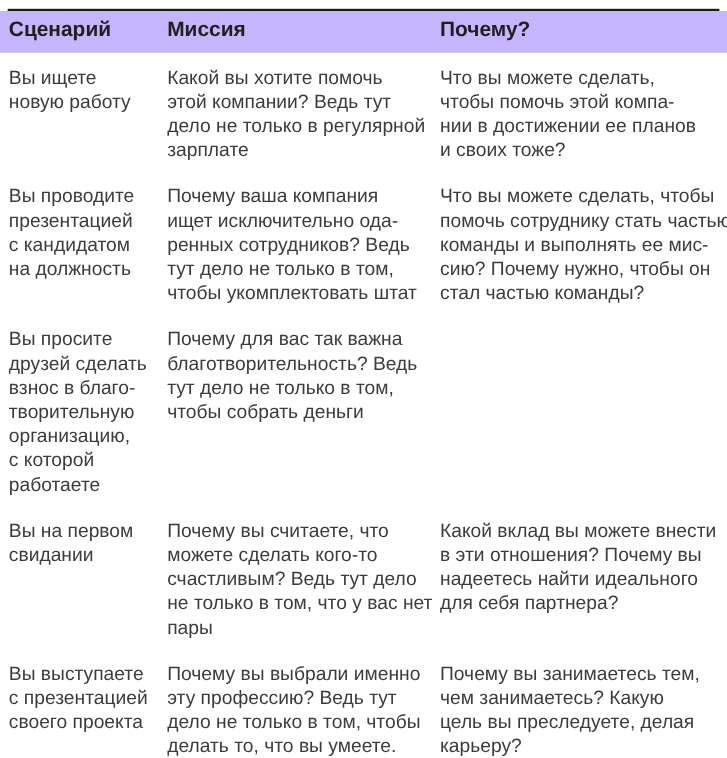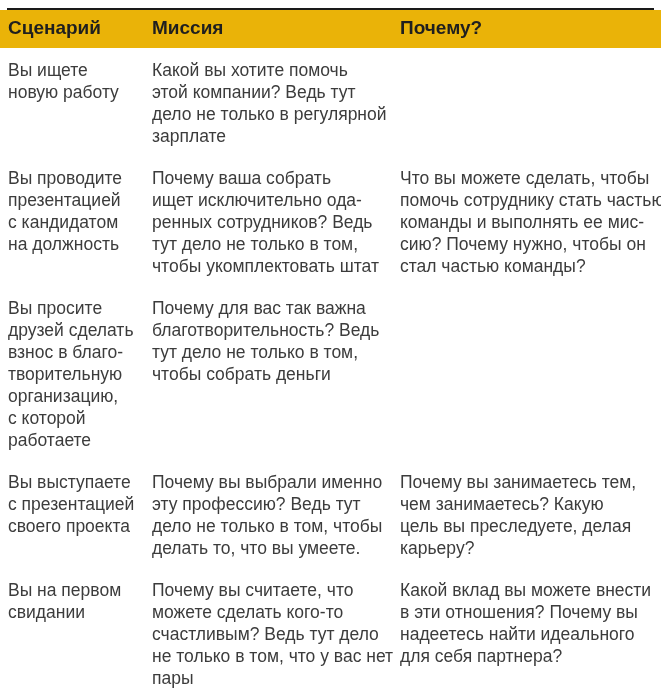--- a/index.html
+++ b/index.html
@@ -11,21 +11,21 @@
     font-family: "Liberation Sans", "DejaVu Sans", sans-serif;
     overflow: hidden;
     position: relative;
   }
   .top-rule {
     height: 2px;
     background: #1a1a1a;
     margin: 8px 7px 0 7px;
   }
   .thead {
-    background: #eab308;
+    background: #c4b5fd;
     padding: 7px 6px 9px 8px;
   }
   .grid {
     display: grid;
     grid-template-columns: 137px 241px 1fr;
     column-gap: 7px;
   }
   .th {
     font-size: 19px;
     font-weight: bold;
@@ -62,28 +62,32 @@
 
   <div class="tbody">
 
     <div class="grid trow">
       <div class="cell">Вы ищете
 новую работу</div>
       <div class="cell">Какой вы хотите помочь
 этой компании? Ведь тут
 дело не только в регулярной
 зарплате</div>
+      <div class="cell">Что вы можете сделать,
+чтобы помочь этой компа-
+нии в достижении ее планов
+и своих тоже?</div>
     </div>
 
     <div class="grid trow">
       <div class="cell">Вы проводите
 презентацией
 с кандидатом
 на должность</div>
-      <div class="cell">Почему ваша собрать
+      <div class="cell">Почему ваша компания
 ищет исключительно ода-
 ренных сотрудников? Ведь
 тут дело не только в том,
 чтобы укомплектовать штат</div>
       <div class="cell">Что вы можете сделать, чтобы
 помочь сотруднику стать частью
 команды и выполнять ее мис-
 сию? Почему нужно, чтобы он
 стал частью команды?</div>
     </div>
@@ -96,41 +100,41 @@
 организацию,
 с которой
 работаете</div>
       <div class="cell">Почему для вас так важна
 благотворительность? Ведь
 тут дело не только в том,
 чтобы собрать деньги</div>
     </div>
 
     <div class="grid trow">
+      <div class="cell">Вы на первом
+свидании</div>
+      <div class="cell">Почему вы считаете, что
+можете сделать кого-то
+счастливым? Ведь тут дело
+не только в том, что у вас нет
+пары</div>
+      <div class="cell">Какой вклад вы можете внести
+в эти отношения? Почему вы
+надеетесь найти идеального
+для себя партнера?</div>
+    </div>
+
+    <div class="grid trow">
       <div class="cell">Вы выступаете
 с презентацией
 своего проекта</div>
       <div class="cell">Почему вы выбрали именно
 эту профессию? Ведь тут
 дело не только в том, чтобы
 делать то, что вы умеете.</div>
       <div class="cell">Почему вы занимаетесь тем,
 чем занимаетесь? Какую
 цель вы преследуете, делая
 карьеру?</div>
     </div>
 
-    <div class="grid trow">
-      <div class="cell">Вы на первом
-свидании</div>
-      <div class="cell">Почему вы считаете, что
-можете сделать кого-то
-счастливым? Ведь тут дело
-не только в том, что у вас нет
-пары</div>
-      <div class="cell">Какой вклад вы можете внести
-в эти отношения? Почему вы
-надеетесь найти идеального
-для себя партнера?</div>
-    </div>
-
   </div>
 </div>
 
 </body></html>

